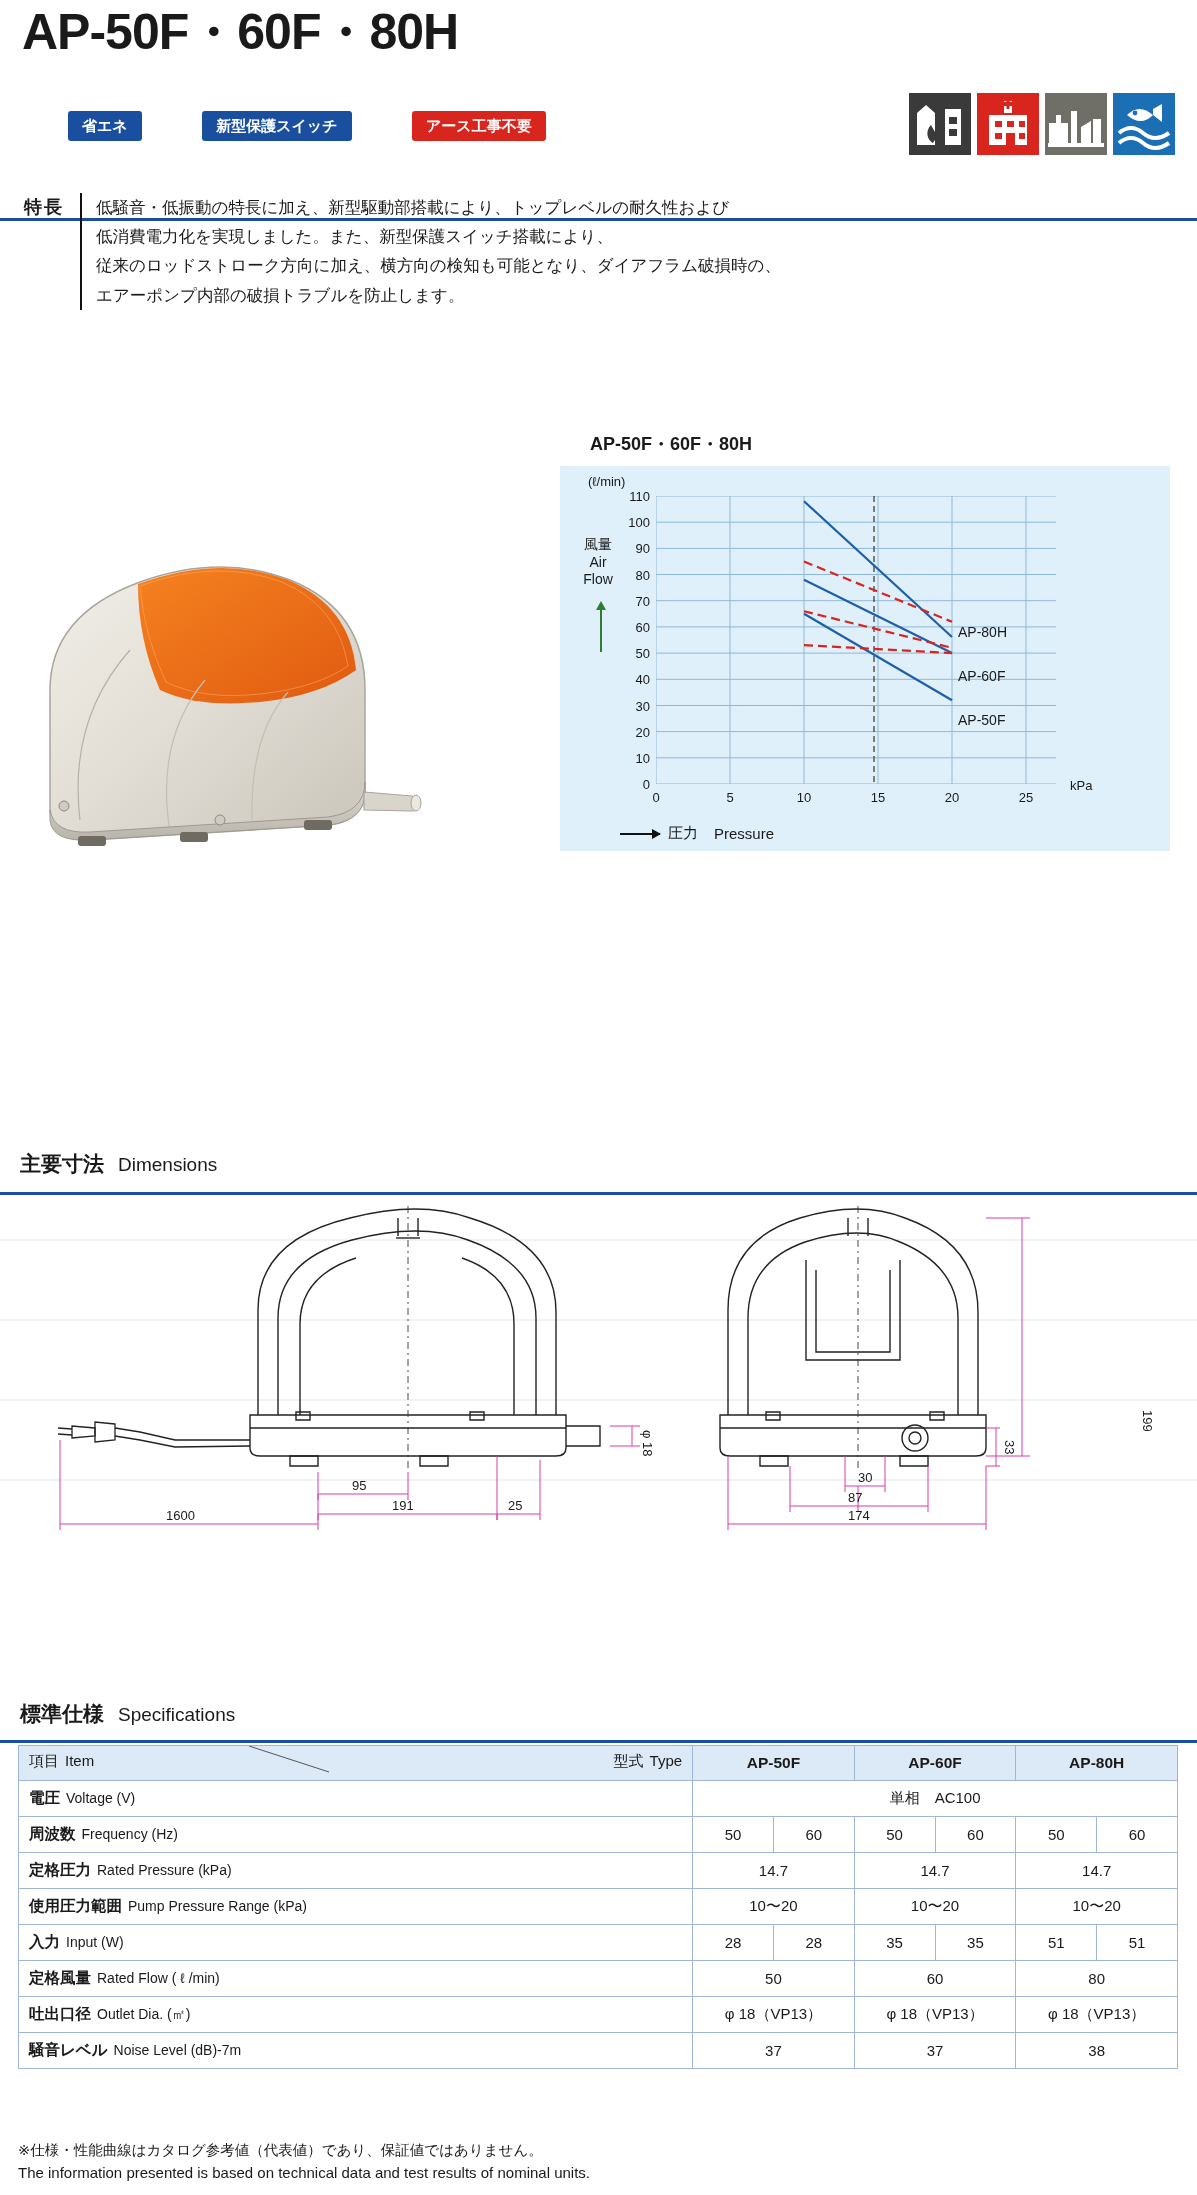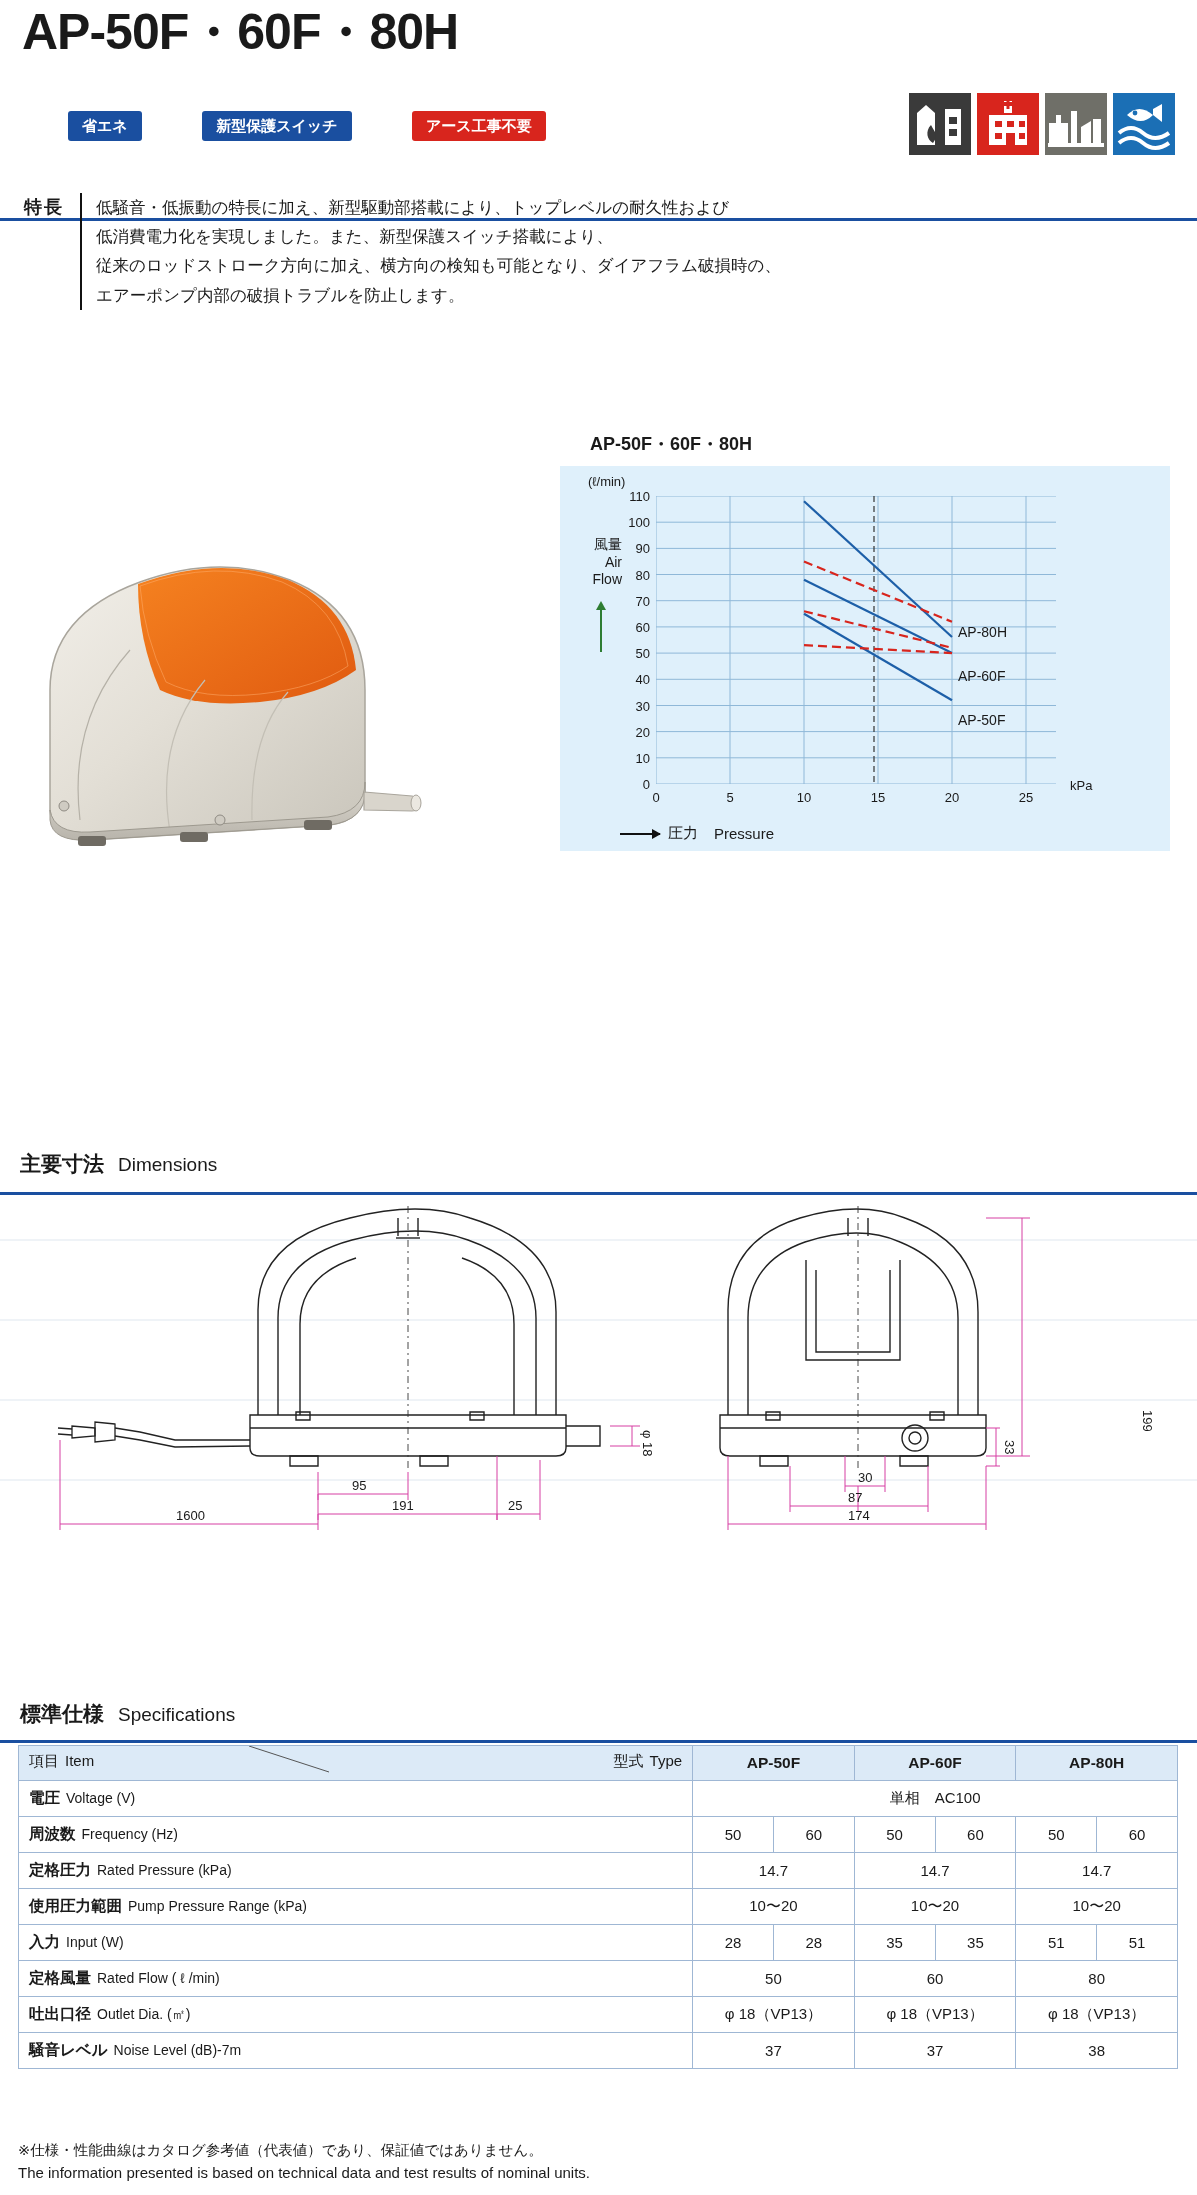--- a/index.html
+++ b/index.html
@@ -86,21 +86,21 @@
   .perf-head .jp { font-size: 21px; font-weight: bold; }
   .perf-head .en { font-size: 19px; }
   .perf-model { font-size: 18px; font-weight: bold; margin: 12px 0 0 30px; }
   .legend { position:absolute; right: 30px; top: 60px; display:flex; gap:22px; font-size:14px; align-items:center;}
   .legend .lg { display:flex; align-items:center; gap:7px; }
   .lgline { width: 40px; height: 0; border-top: 2px solid #1d5fa8; }
   .lgline.dash { border-top: 2px dashed #d8251d; }
 
   .chart-box { position: relative; margin-top: 10px; background:#dff0fb; width: 610px; height: 385px; }
   .axis-unit { position:absolute; left: 28px; top: 8px; font-size: 13px; }
-  .ylab { position:absolute; left: 14px; top: 70px; font-size: 14px; text-align: right; line-height:1.25; width:48px;}
+  .ylab { position:absolute; left: 14px; top: 70px; font-size: 14px; text-align: center; line-height:1.25; width:48px;}
   .yarrow { position:absolute; left:36px; top:135px; width:0;height:0;border-left:5px solid transparent;border-right:5px solid transparent;border-bottom:9px solid #2e7d32;}
   .yarrow-line { position:absolute; left:40px; top:144px; width:2px; height:42px; background:#2e7d32;}
   .xlab { position:absolute; left: 60px; bottom: 8px; font-size: 15px; display:flex; align-items:center; gap:8px;}
   .xarrow { display:inline-block; width:40px; height:2px; background:#111; position:relative;}
   .xarrow:after{content:"";position:absolute;right:-1px;top:-4px;border-left:9px solid #111;border-top:5px solid transparent;border-bottom:5px solid transparent;}
   .plot { position:absolute; left: 96px; top: 30px; width: 400px; height: 288px; }
   .ytick { position:absolute; right: 100%; transform: translateY(-50%); padding-right: 6px; font-size: 13px; white-space:nowrap;}
   .xtick { position:absolute; top: 100%; transform: translateX(-50%); padding-top: 6px; font-size: 13px;}
   .kpa { position:absolute; left: 510px; bottom: 58px; font-size: 13px; }
   .curvelabel { position:absolute; font-size: 14px; white-space: nowrap; }
@@ -462,21 +462,21 @@
         <line x1="728" y1="324" x2="986" y2="324"></line>
       </g>
     </svg>
 
     <span class="dimnum" style="left:1140px; top:210px; writing-mode: vertical-rl;">199</span>
     <span class="dimnum" style="left:1002px; top:240px; writing-mode: vertical-rl;">33</span>
     <span class="dimnum" style="left:640px; top:230px; writing-mode: vertical-rl;">φ 18</span>
     <span class="dimnum" style="left:352px; top:278px;">95</span>
     <span class="dimnum" style="left:392px; top:298px;">191</span>
     <span class="dimnum" style="left:508px; top:298px;">25</span>
-    <span class="dimnum" style="left:176px; top:308px;">1600</span>
+    <span class="dimnum" style="left:166px; top:308px;">1600</span>
     <span class="dimnum" style="left:858px; top:270px;">30</span>
     <span class="dimnum" style="left:848px; top:290px;">87</span>
     <span class="dimnum" style="left:848px; top:308px;">174</span>
   </div>
 
   <div class="spec-head">
     <span class="jp">標準仕様</span>
     <span class="en">Specifications</span>
   </div>
   <div class="rule-blue" style="top:1740px;"></div>

